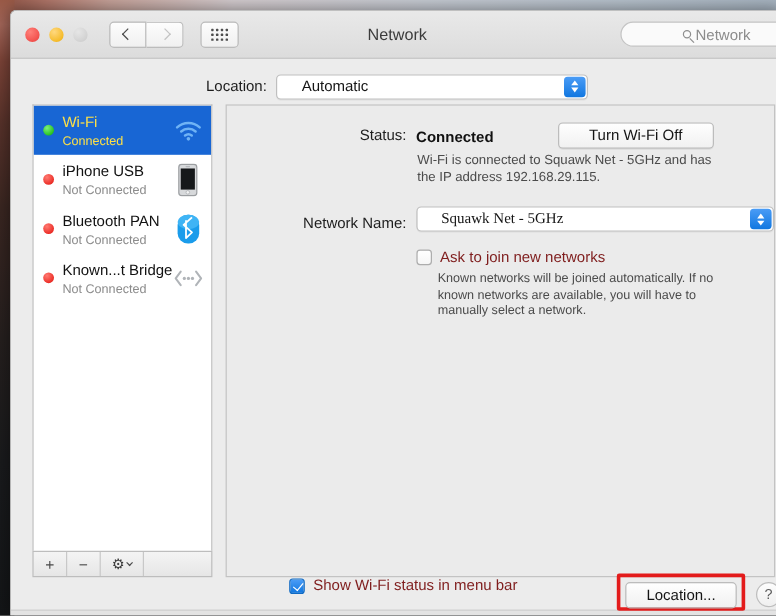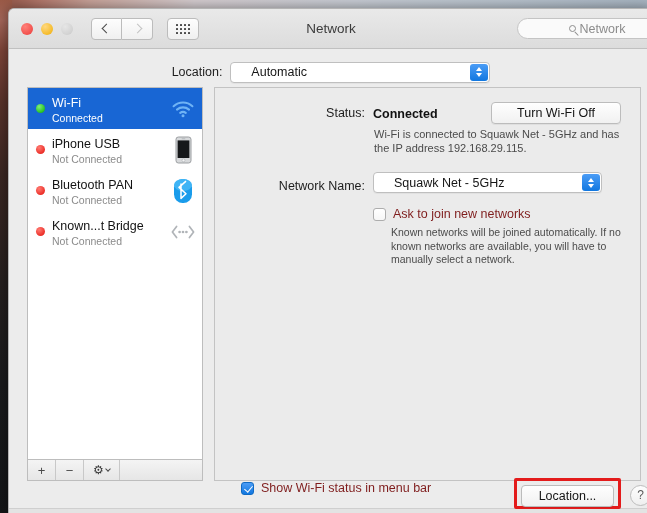--- a/index.html
+++ b/index.html
@@ -116,21 +116,21 @@
     height: 41px; display: flex; align-items: center; padding: 0 6px 0 8px;
     position: relative;
   }
   .svc.selected { background: #1866d4; }
   .led { width: 9px; height: 9px; border-radius: 50%; flex: 0 0 9px; margin-right: 7px; }
   .led.green { background: radial-gradient(circle at 35% 30%, #7ef07a, #27c322 70%, #149c10); }
   .led.red   { background: radial-gradient(circle at 35% 30%, #ff7a72, #ec2f28 70%, #c61f19); }
   .svc-text { flex: 1 1 auto; min-width: 0; }
   .svc-name { font-size: 12.5px; color: #121212; white-space: nowrap; overflow: hidden; }
   .svc-state { font-size: 10.5px; color: #8b8b8b; margin-top: 1px; }
-  .svc.selected .svc-name, .svc.selected .svc-state { color: #ffffff; }
+  .svc.selected .svc-name, .svc.selected .svc-state { color: #fde047; }
   .svc-icon { width: 26px; height: 28px; flex: 0 0 26px; display: flex; align-items: center; justify-content: center; }
 
   .sidebar-footer {
     height: 22px; background: linear-gradient(180deg, #f4f4f4, #e6e6e6);
     border: 1px solid #bdbdbd; display: flex; align-items: stretch;
   }
   .sfbtn {
     width: 28px; border-right: 1px solid #c8c8c8;
     display: flex; align-items: center; justify-content: center;
     font-size: 13px; color: #4a4a4a;
@@ -156,21 +156,21 @@
     border: 1px solid #bcbcbc; border-radius: 4px;
     font-size: 12.5px; color: #141414; text-align: center;
     box-shadow: 0 1px 0 rgba(0,0,0,.05);
   }
   #turn-wifi-off-button { position: absolute; left: 276px; top: 14px; width: 130px; height: 22px; line-height: 20px; }
   .desc {
     font-size: 11px; color: #4b4b4b; line-height: 14px;
     margin-top: 6px; margin-left: 158px; padding-left: 1px; width: 250px;
   }
   .netname-row { margin-top: 17px; align-items: flex-end; }
-  #network-name-popup { width: 229px; }
+  #network-name-popup { width: 298px; font-family: Liberation Serif, serif; }
 
   .check-row { margin-top: 14px; margin-left: 158px; display: flex; align-items: center; }
   .cbox {
     width: 13px; height: 13px; border: 1px solid #adadad; border-radius: 3px;
     background: linear-gradient(180deg, #fff, #f6f6f6); flex: 0 0 13px;
   }
   .cbox.checked {
     background: linear-gradient(180deg, #4a9cf6, #1177e0); border-color: #0f6ac4;
     position: relative;
   }

